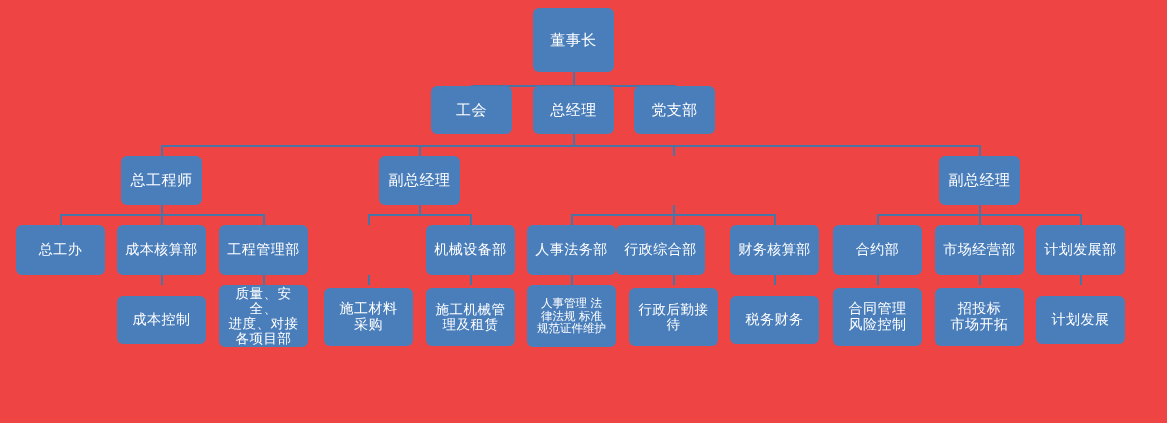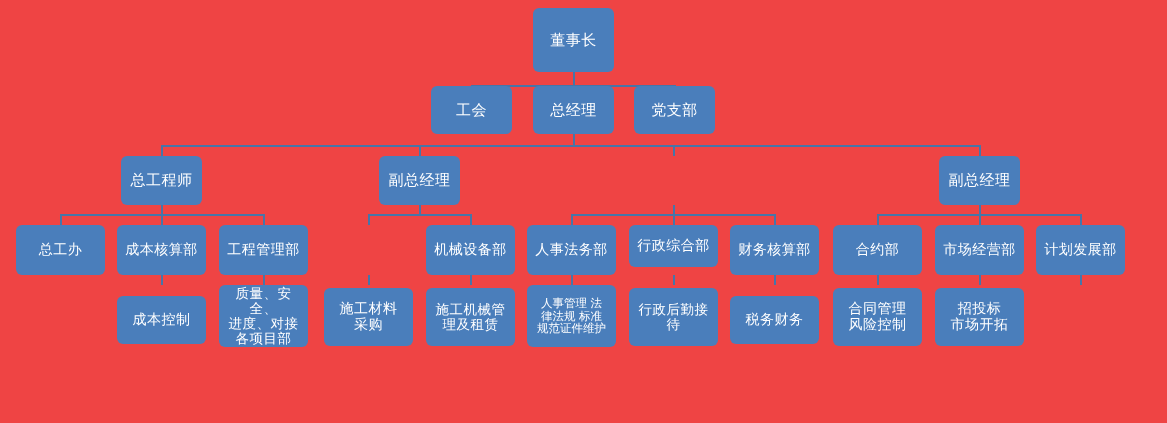--- a/index.html
+++ b/index.html
@@ -105,21 +105,21 @@
 
   <div class="node s16" style="left:121px; top:156px; width:81px; height:49px;">总工程师</div>
   <div class="node s16" style="left:379px; top:156px; width:81px; height:49px;">副总经理</div>
   <div class="node s16" style="left:939px; top:156px; width:81px; height:49px;">副总经理</div>
 
   <div class="node s14" style="left:16px; top:225px; width:89px; height:50px;">总工办</div>
   <div class="node s14" style="left:117px; top:225px; width:89px; height:50px;">成本核算部</div>
   <div class="node s14" style="left:219px; top:225px; width:89px; height:50px;">工程管理部</div>
   <div class="node s14" style="left:426px; top:225px; width:89px; height:50px;">机械设备部</div>
   <div class="node s14" style="left:527px; top:225px; width:89px; height:50px;">人事法务部</div>
-  <div class="node s14" style="left:629px; top:225px; width:89px; height:42px;">行政综合部</div>
+  <div class="node s14" style="left:616px; top:225px; width:89px; height:50px;">行政综合部</div>
   <div class="node s14" style="left:730px; top:225px; width:89px; height:50px;">财务核算部</div>
   <div class="node s14" style="left:833px; top:225px; width:89px; height:50px;">合约部</div>
   <div class="node s14" style="left:935px; top:225px; width:89px; height:50px;">市场经营部</div>
   <div class="node s14" style="left:1036px; top:225px; width:89px; height:50px;text-align:right;">计划发展部</div>
 
   <div class="node s14" style="left:117px; top:296px; width:89px; height:48px;">成本控制</div>
   <div class="node s13" style="left:219px; top:285px; width:89px; height:62px;">质量、安全、
 进度、对接
 各项目部</div>
   <div class="node s14" style="left:324px; top:288px; width:89px; height:58px;">施工材料
@@ -129,14 +129,15 @@
   <div class="node s11" style="left:527px; top:285px; width:89px; height:62px;">人事管理 法
 律法规 标准
 规范证件维护</div>
   <div class="node s13" style="left:629px; top:288px; width:89px; height:58px;">行政后勤接
 待</div>
   <div class="node s14" style="left:730px; top:296px; width:89px; height:48px;">税务财务</div>
   <div class="node s14" style="left:833px; top:288px; width:89px; height:58px;text-align:right;">合同管理
 风险控制</div>
   <div class="node s14" style="left:935px; top:288px; width:89px; height:58px;">招投标
 市场开拓</div>
+  <div class="node s14" style="left:1036px; top:296px; width:89px; height:48px;">计划发展</div>
 
 </div>
 
 </body></html>

